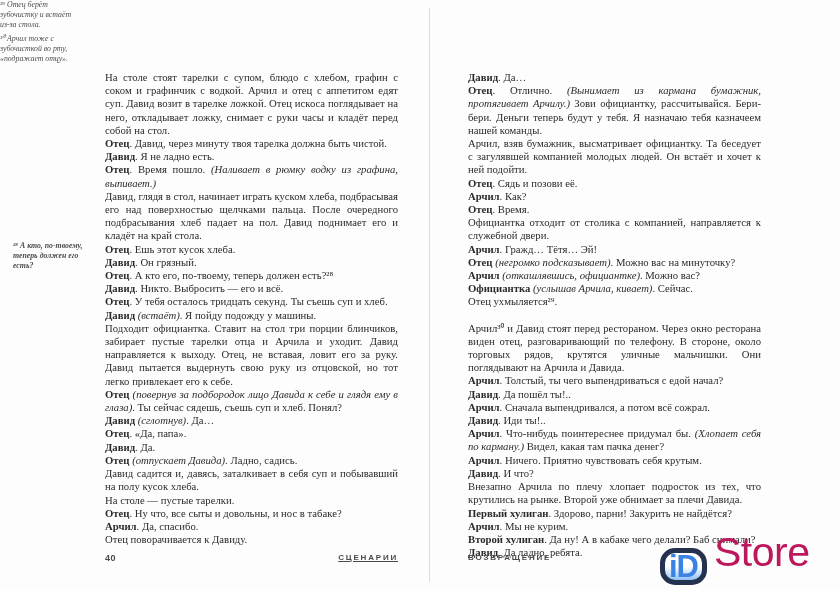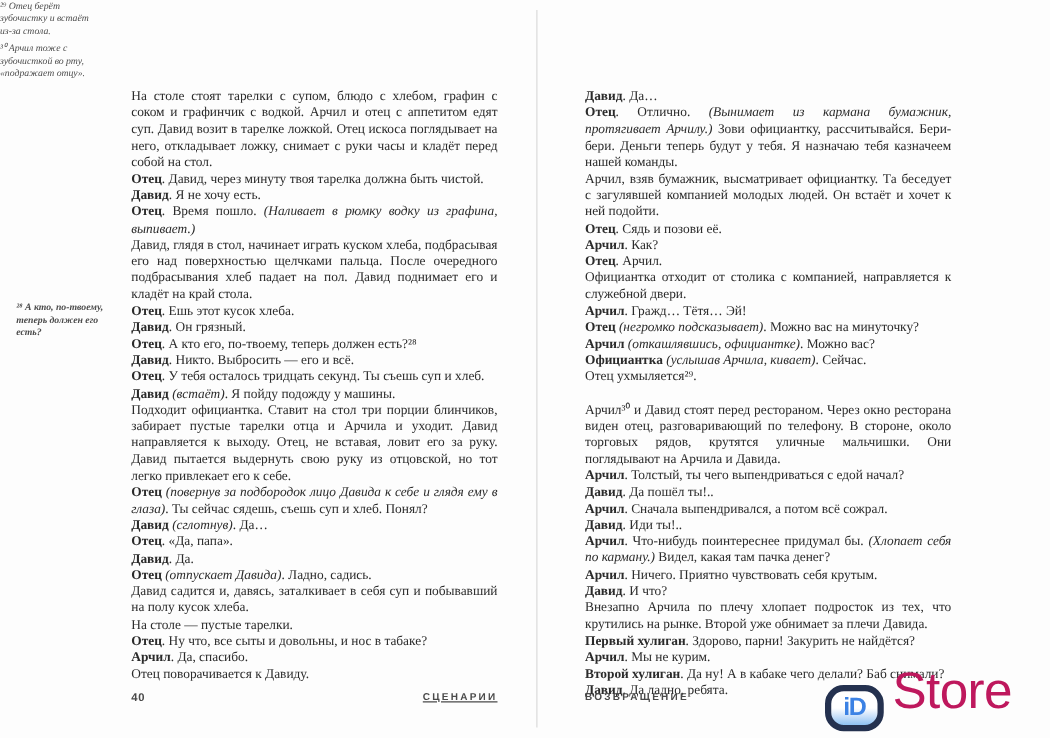--- a/index.html
+++ b/index.html
@@ -44,38 +44,38 @@
   .watermark{
     position:absolute;left:660px;top:520px;
     display:flex;align-items:center;gap:7px;
   }
   .wm-icon{
     box-sizing:border-box;width:47px;height:37px;
     border:5px solid #24314f;border-radius:15px;
     background:linear-gradient(180deg,#ffffff 50%,#cfe3fa 72%,#8ec2f2 100%);
     display:flex;align-items:center;justify-content:center;
     font-family:"Liberation Sans", sans-serif;font-weight:700;
-    font-size:20px;color:#3c82e4;letter-spacing:-1px;margin-top:28px;
+    font-size:31px;color:#3c82e4;letter-spacing:-1px;margin-top:28px;
   }
   .wm-text{
     font-family:"Liberation Sans", sans-serif;font-weight:400;
     font-size:41px;color:#be185d;letter-spacing:-0.5px;
   }
 </style>
 </head>
 <body>
 
 <div class="spread">
 
   <div class="gutter"></div>
 
   <div class="page-text left-col">
       <div class="para"><span class="r-n">На столе стоят тарелки с супом, блюдо с хлебом, графин с соком и графинчик с водкой. Арчил и отец с аппетитом едят суп. Давид возит в тарелке ложкой. Отец искоса поглядывает на него, откладывает ложку, снимает с руки часы и кладёт перед собой на стол.</span></div>
       <div class="para"><span class="r-b">Отец</span><span class="r-n">. Давид, через минуту твоя тарелка должна быть чистой.</span></div>
-      <div class="para"><span class="r-b">Давид</span><span class="r-n">. Я не хочу есть.</span></div>
+      <div class="para"><span class="r-b">Давид</span><span class="r-n">. Я не ладно есть.</span></div>
       <div class="para"><span class="r-b">Отец</span><span class="r-n">. Время пошло. </span><span class="r-i">(Наливает в рюмку водку из графина, выпивает.)</span></div>
       <div class="para"><span class="r-n">Давид, глядя в стол, начинает играть куском хлеба, подбрасывая его над поверхностью щелчками пальца. После очередного подбрасывания хлеб падает на пол. Давид поднимает его и кладёт на край стола.</span></div>
       <div class="para"><span class="r-b">Отец</span><span class="r-n">. Ешь этот кусок хлеба.</span></div>
       <div class="para"><span class="r-b">Давид</span><span class="r-n">. Он грязный.</span></div>
       <div class="para"><span class="r-b">Отец</span><span class="r-n">. А кто его, по-твоему, теперь должен есть?²⁸</span></div>
       <div class="para"><span class="r-b">Давид</span><span class="r-n">. Никто. Выбросить — его и всё.</span></div>
       <div class="para"><span class="r-b">Отец</span><span class="r-n">. У тебя осталось тридцать секунд. Ты съешь суп и хлеб.</span></div>
       <div class="para"><span class="r-b">Давид</span><span class="r-i"> (встаёт)</span><span class="r-n">. Я пойду подожду у машины.</span></div>
       <div class="para"><span class="r-n">Подходит официантка. Ставит на стол три порции блинчиков, забирает пустые тарелки отца и Арчила и уходит. Давид направляется к выходу. Отец, не вставая, ловит его за руку. Давид пытается выдернуть свою руку из отцовской, но тот легко привлекает его к себе.</span></div>
       <div class="para"><span class="r-b">Отец</span><span class="r-i"> (повернув за подбородок лицо Давида к себе и глядя ему в глаза)</span><span class="r-n">. Ты сейчас сядешь, съешь суп и хлеб. Понял?</span></div>
@@ -92,21 +92,21 @@
   <div class="margin-note note-left">²⁸ А кто, по-твоему, теперь должен его есть?</div>
   <div class="footer-item pagenum">40</div>
   <div class="footer-item head-left">СЦЕНАРИИ</div>
 
   <div class="page-text right-col">
       <div class="para"><span class="r-b">Давид</span><span class="r-n">. Да…</span></div>
       <div class="para"><span class="r-b">Отец</span><span class="r-n">. Отлично. </span><span class="r-i">(Вынимает из кармана бумажник, протягивает Арчилу.)</span><span class="r-n"> Зови официантку, рассчитывайся. Бери-бери. Деньги теперь будут у тебя. Я назначаю тебя казначеем нашей команды.</span></div>
       <div class="para"><span class="r-n">Арчил, взяв бумажник, высматривает официантку. Та беседует с загулявшей компанией молодых людей. Он встаёт и хочет к ней подойти.</span></div>
       <div class="para"><span class="r-b">Отец</span><span class="r-n">. Сядь и позови её.</span></div>
       <div class="para"><span class="r-b">Арчил</span><span class="r-n">. Как?</span></div>
-      <div class="para"><span class="r-b">Отец</span><span class="r-n">. Арчил.</span></div>
+      <div class="para"><span class="r-b">Отец</span><span class="r-n">. Время.</span></div>
       <div class="para"><span class="r-n">Официантка отходит от столика с компанией, направляется к служебной двери.</span></div>
       <div class="para"><span class="r-b">Арчил</span><span class="r-n">. Гражд… Тётя… Эй!</span></div>
       <div class="para"><span class="r-b">Отец</span><span class="r-i"> (негромко подсказывает)</span><span class="r-n">. Можно вас на минуточку?</span></div>
       <div class="para"><span class="r-b">Арчил</span><span class="r-i"> (откашлявшись, официантке)</span><span class="r-n">. Можно вас?</span></div>
       <div class="para"><span class="r-b">Официантка</span><span class="r-i"> (услышав Арчила, кивает)</span><span class="r-n">. Сейчас.</span></div>
       <div class="para"><span class="r-n">Отец ухмыляется²⁹.</span></div>
       <div class="para gap"><span class="r-n">Арчил³⁰ и Давид стоят перед рестораном. Через окно ресторана виден отец, разговаривающий по телефону. В стороне, около торговых рядов, крутятся уличные мальчишки. Они поглядывают на Арчила и Давида.</span></div>
       <div class="para"><span class="r-b">Арчил</span><span class="r-n">. Толстый, ты чего выпендриваться с едой начал?</span></div>
       <div class="para"><span class="r-b">Давид</span><span class="r-n">. Да пошёл ты!..</span></div>
       <div class="para"><span class="r-b">Арчил</span><span class="r-n">. Сначала выпендривался, а потом всё сожрал.</span></div>

